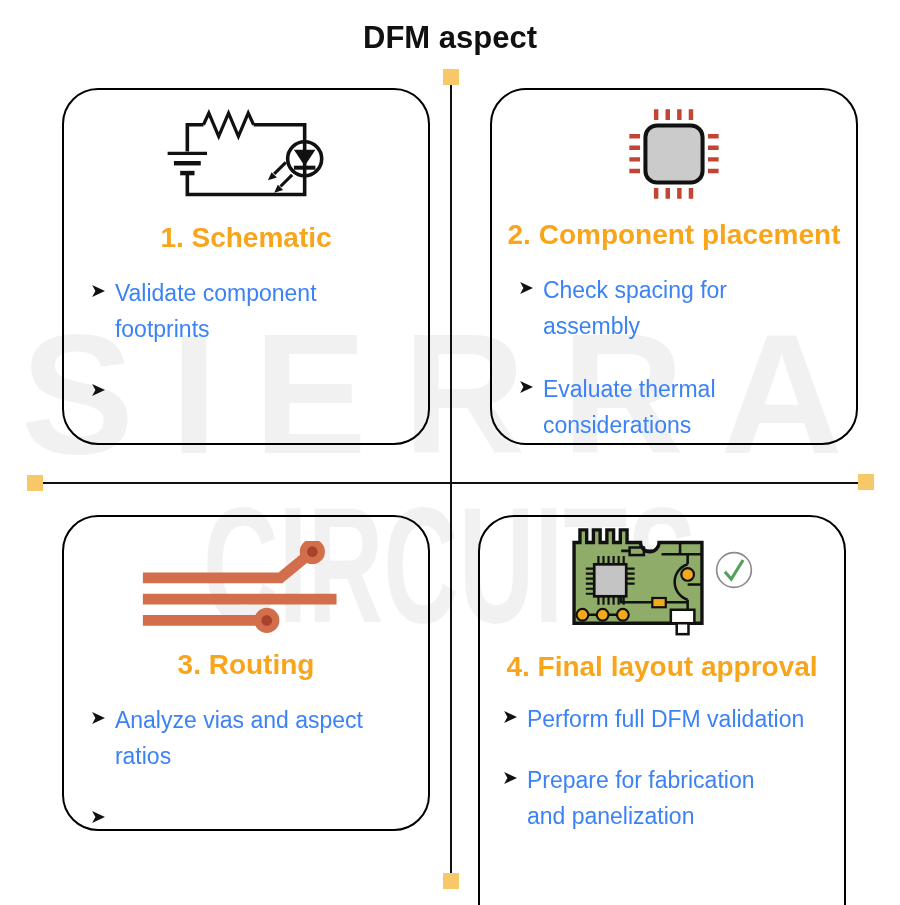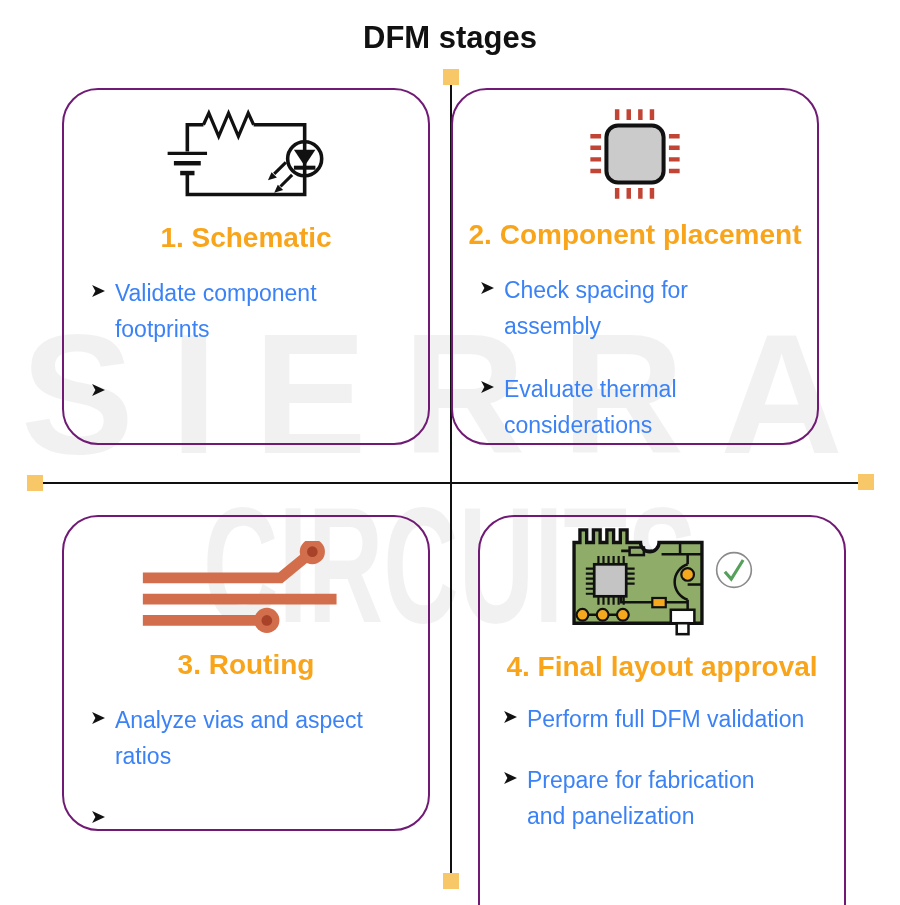--- a/index.html
+++ b/index.html
@@ -15,24 +15,24 @@
       font-size:31px;font-weight:700;color:#111;z-index:3;}
   
   .hline{position:absolute;left:36px;top:482px;width:838px;height:2px;background:#101010;z-index:1;}
   .vline{position:absolute;left:450px;top:76px;width:2px;height:812px;background:#101010;z-index:1;}
   .sq{position:absolute;width:16px;height:16px;background:#f8c768;z-index:2;}
   .sq.top{left:443px;top:69px;}
   .sq.bottom{left:443px;top:873px;}
   .sq.left{left:27px;top:475px;}
   .sq.right{left:858px;top:474px;}
   
-  .card{position:absolute;width:368px;height:357px;border:2px solid #701a75;border-radius:36px;
+  .card{position:absolute;width:368px;height:357px;border:2px solid #000000;border-radius:36px;
         background:transparent;z-index:2;display:flex;flex-direction:column;box-sizing:border-box;}
   .card.c1{left:62px;top:88px;}
-  .card.c2{left:451px;top:88px;}
+  .card.c2{left:490px;top:88px;}
   .card.c3{left:62px;top:515px;height:316px;}
   .card.c4{left:478px;top:515px;height:428px;}
   .icon-box{height:120px;display:flex;align-items:center;justify-content:center;margin-top:6px;}
   .c3 .icon-box{height:112px;margin-top:14px;}
   .c4 .icon-box{height:126px;margin-top:2px;}
   .stage-title{text-align:center;font-size:28px;font-weight:700;color:#f9a51b;margin-top:6px;}
   .bullets{display:flex;flex-direction:column;gap:27px;margin-top:21px;padding:0 10px 0 26px;}
   .c4 .bullets{gap:25px;margin-top:18px;padding-left:22px;}
   .bullet{display:flex;align-items:flex-start;}
   .marker{font-size:19px;line-height:1;margin:6px 9px 0 0;color:#111;flex:0 0 auto;}
@@ -42,21 +42,21 @@
   .pcb-check{margin-left:6px;margin-top:-24px;}
 </style>
 </head>
 <body>
 
 <div id="stage">
 
   <div class="wm wm1">SIERRA</div>
   <div class="wm wm2">CIRCUITS</div>
 
-  <div class="main-title">DFM stages</div>
+  <div class="main-title">DFM aspect</div>
 
   <div class="hline"></div>
   <div class="vline"></div>
   <div class="sq top"></div>
   <div class="sq bottom"></div>
   <div class="sq left"></div>
   <div class="sq right"></div>
 
   <div class="card c1">
     <div class="icon-box">

